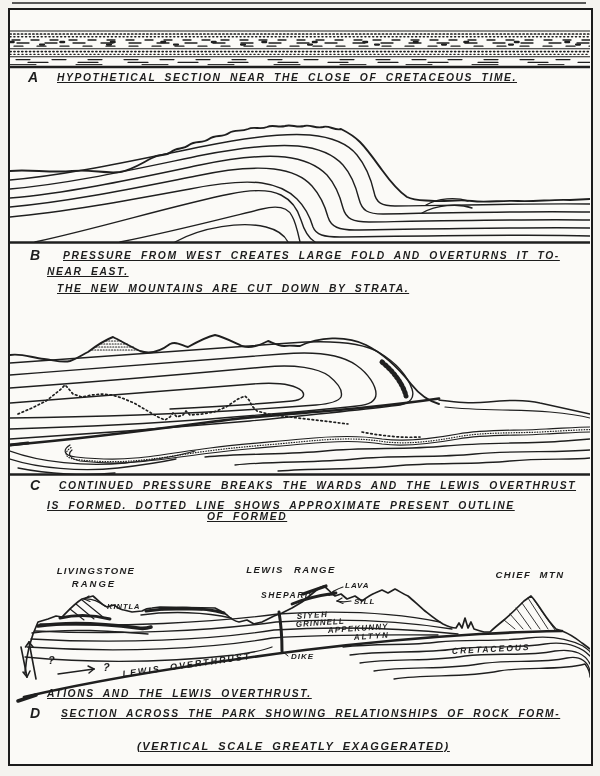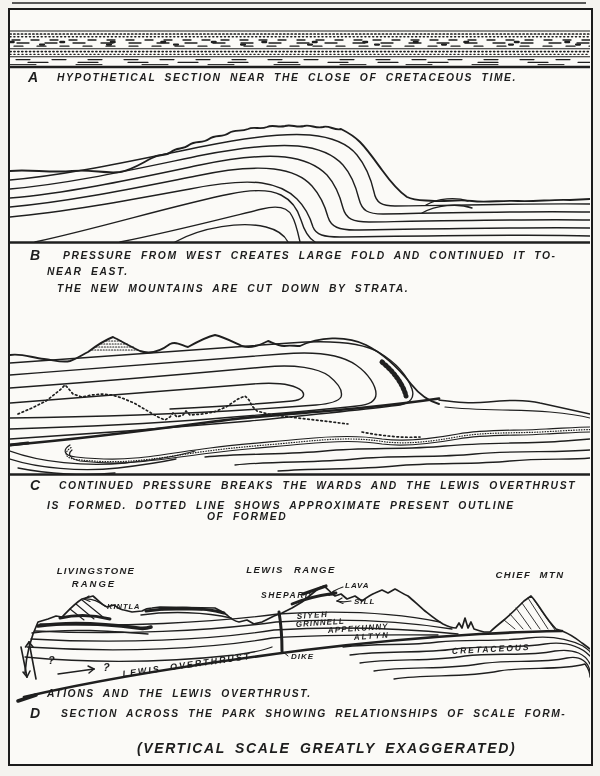--- a/index.html
+++ b/index.html
@@ -4,21 +4,21 @@
 <style>
   html,body{margin:0;padding:0;background:#e8e7e3;}
   .sheet{position:relative;width:600px;height:776px;background:#f4f3ef;overflow:hidden;
          font-family:"Liberation Sans",sans-serif;}
   .page-edge{position:absolute;top:2px;left:12px;right:14px;height:2px;background:#3c3c3c;opacity:.85;}
   .frame{position:absolute;left:8px;top:8px;width:585px;height:758px;box-sizing:border-box;
          border:2.5px solid #1b1b1b;background:#fbfaf7;}
   .panel-svg{position:absolute;left:0;}
   .cap-letter{position:absolute;font:italic bold 14px "Liberation Sans",sans-serif;color:#1d1d1d;}
   .cap-text{position:absolute;font:italic bold 10.3px "Liberation Sans",sans-serif;
-            letter-spacing:1.6px;word-spacing:4px;color:#1d1d1d;white-space:nowrap;}
+            letter-spacing:1.6px;word-spacing:4px;color:#1d1d1d;white-space:nowrap;text-decoration:underline;}
   svg{display:block;}
   svg text{font-family:"Liberation Sans",sans-serif;font-style:italic;font-weight:bold;fill:#1d1d1d;}
   path,line,polyline{fill:none;stroke:#1f1f1f;stroke-linecap:round;stroke-linejoin:round;}
 </style>
 </head>
 <body>
 
 <div class="sheet">
   <div class="page-edge"></div>
 
@@ -69,21 +69,21 @@
         <path d="M110,143 C170,131 222,117 252,110 C268,106 278,109 282,117 C286,124 288,134 290,143"></path>
         <path d="M165,143 C192,128 232,122 256,128 C268,131 275,137 278,143"></path>
         <path d="M416,106 C428,99 446,98 458,102"></path>
         <path d="M412,114 C426,106 448,104 462,109"></path>
       </g>
       <path d="M0,143.5 L580,143.5" stroke-width="2.3"></path>
     </svg>
 
     <div>
       <span class="cap-letter" style="left:20px;top:237px">B</span>
-      <span class="cap-text" style="left:53px;top:240px">PRESSURE FROM WEST CREATES LARGE FOLD AND CONTINUED IT TO-</span>
+      <span class="cap-text" style="left:53px;top:240px">PRESSURE FROM WEST CREATES LARGE FOLD AND OVERTURNS IT TO-</span>
       <span class="cap-text" style="left:37px;top:256px">NEAR EAST.</span>
       <span class="cap-text" style="left:47px;top:273px">THE NEW MOUNTAINS ARE CUT DOWN BY STRATA.</span>
     </div>
 
     <svg class="panel-svg" style="top:300px" width="580" height="168" viewBox="0 0 580 168">
       <g stroke-width="1.4">
         <path d="M0,53 C110,45 220,37 280,33 C320,30 352,32 370,43 C388,54 398,68 402,79 C405,88 400,93 390,95 C360,99 300,105 240,111 C160,118 80,124 0,129"></path>
         <path d="M0,65 C105,57 215,48 272,44 C306,41 332,45 346,55 C359,64 366,76 366,84 C366,91 358,95 347,96 C310,100 250,105 200,109 C135,114 65,117 0,119"></path>
         <path d="M0,78 C100,71 200,62 255,57 C285,54 308,58 319,66 C329,74 333,81 331,87 C328,92 318,94 306,95 C255,99 150,106 0,108"></path>
         <path d="M0,93 C95,86 190,78 243,74 C268,72 285,75 292,81 C296,86 292,90 282,91 C250,94 200,97 160,99"></path>
@@ -244,19 +244,19 @@
       <text x="344" y="113" font-size="8" letter-spacing="2" transform="rotate(-4 344 113)">ALTYN</text>
       <text x="281" y="132" font-size="8" letter-spacing="1">DIKE</text>
       <text x="442" y="127" font-size="8.5" letter-spacing="2" transform="rotate(-3 442 127)">CRETACEOUS</text>
       <text x="113" y="150" font-size="9" letter-spacing="2" word-spacing="5" transform="rotate(-8 113 150)">LEWIS OVERTHRUST</text>
       <text x="38" y="137" font-size="11">?</text>
       <text x="93" y="144" font-size="11">?</text>
     </svg>
 
     <div>
       <span class="cap-letter" style="left:20px;top:695px">D</span>
-      <span class="cap-text" style="left:51px;top:698px">SECTION ACROSS THE PARK SHOWING RELATIONSHIPS OF SCALE FORM-</span>
+      <span class="cap-text" style="left:51px;top:698px">SECTION ACROSS THE PARK SHOWING RELATIONSHIPS OF ROCK FORM-</span>
       <span class="cap-text" style="left:37px;top:678px">ATIONS AND THE LEWIS OVERTHRUST.</span>
-      <span class="cap-text" style="left:127px;top:730px;font-size:14px">(VERTICAL SCALE GREATLY EXAGGERATED)</span>
+      <span class="cap-text" style="left:127px;top:730px;font-size:11px">(VERTICAL SCALE GREATLY EXAGGERATED)</span>
     </div>
 
   </div>
 </div>
 
 </body></html>

